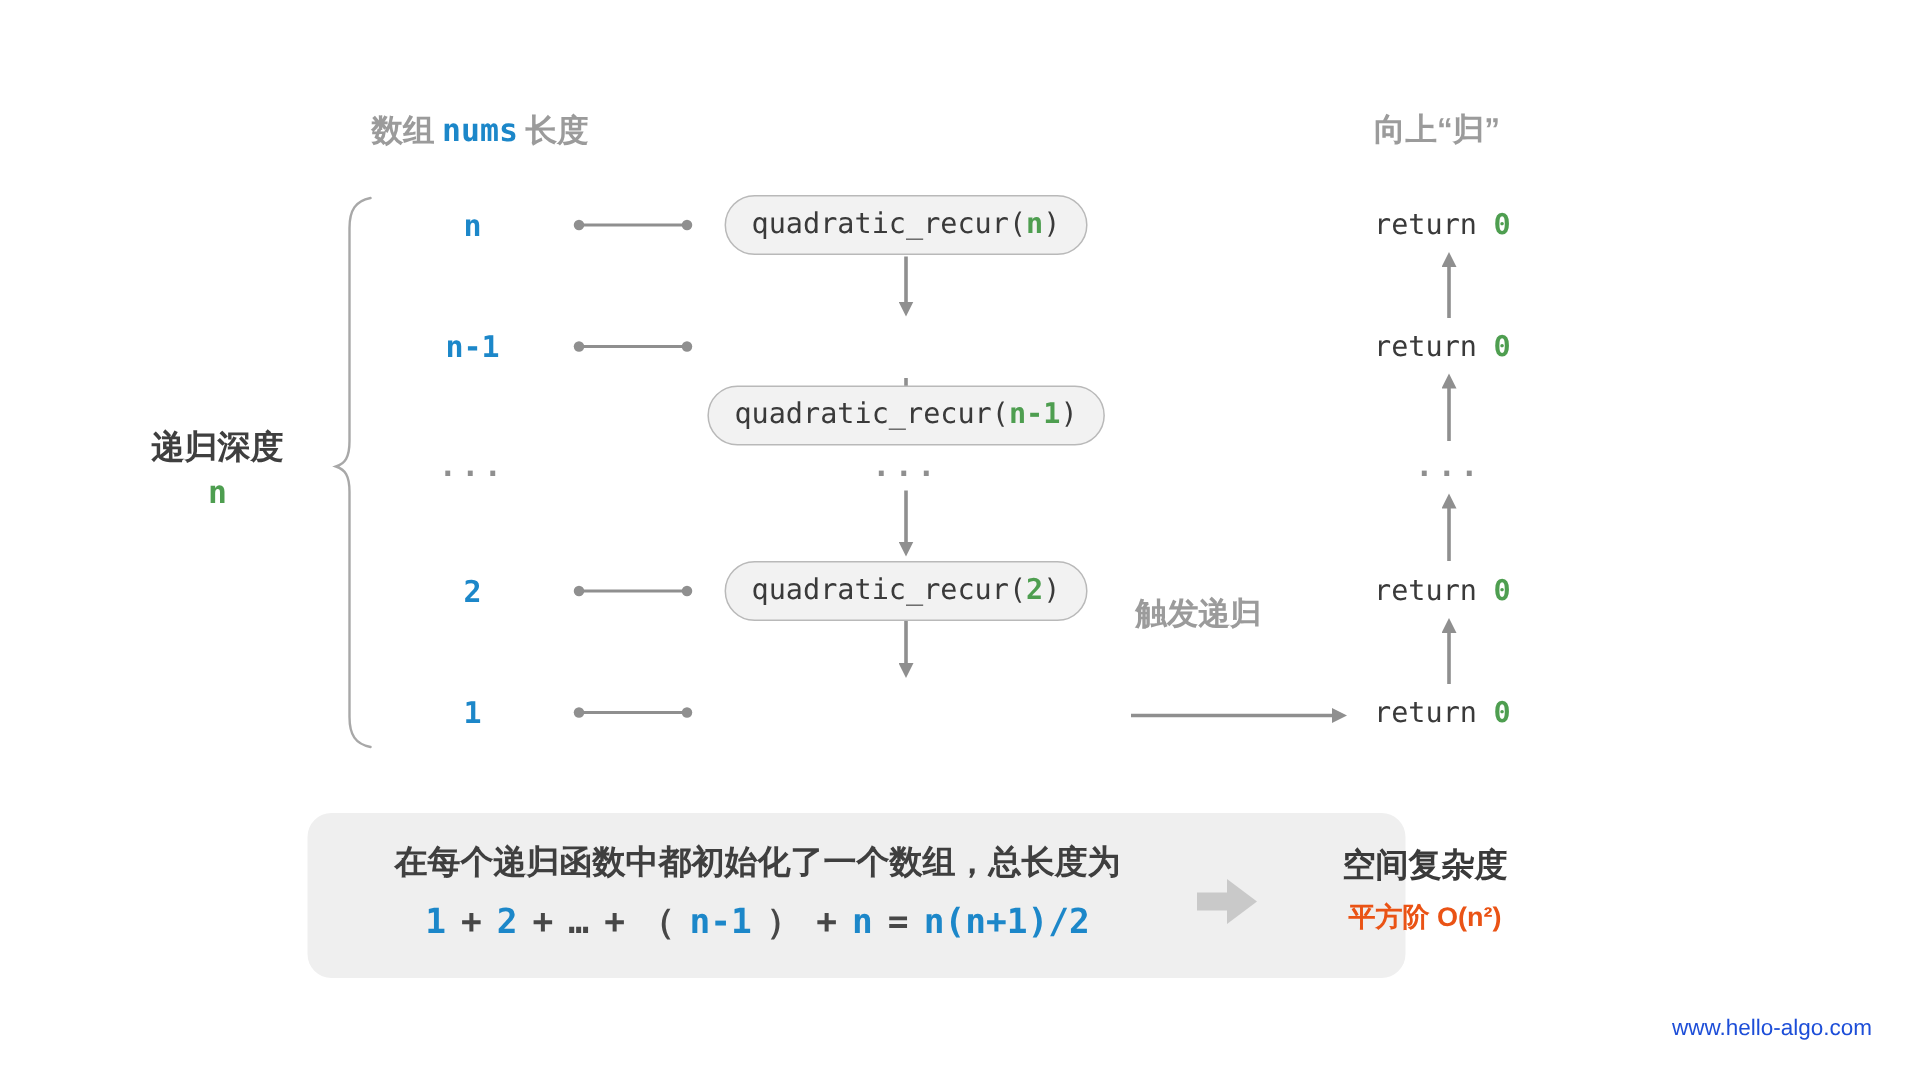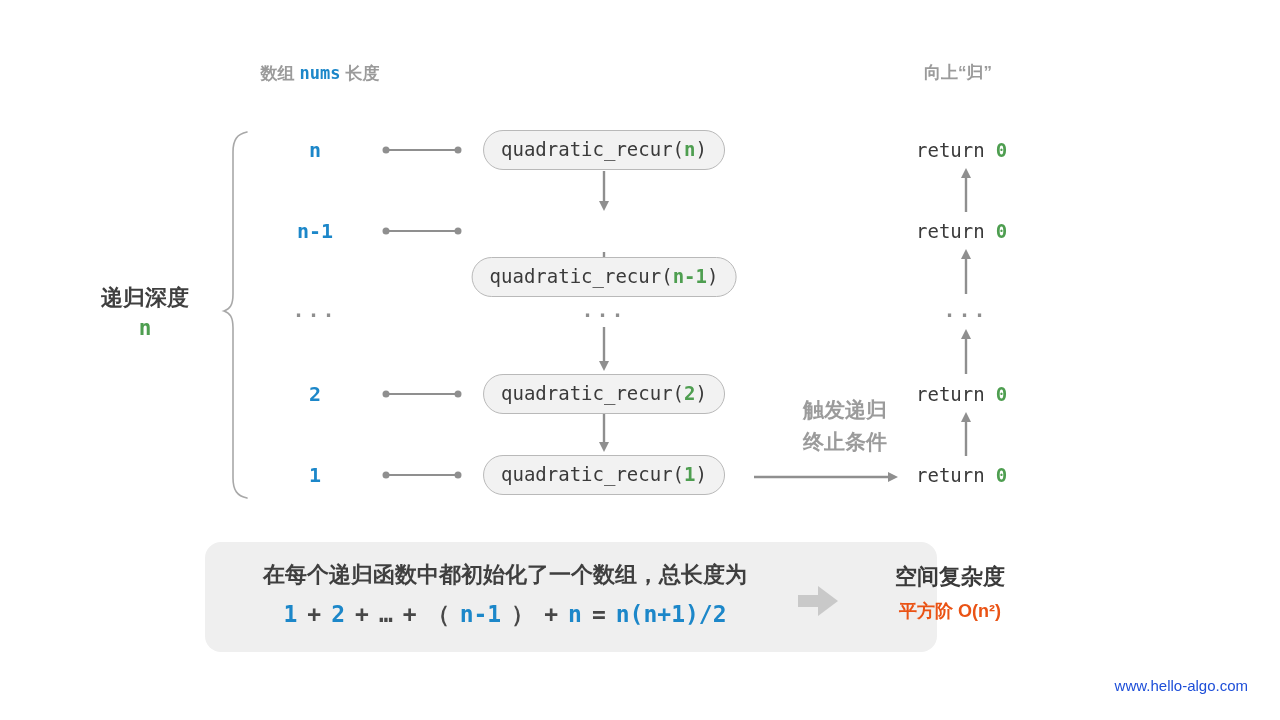--- a/index.html
+++ b/index.html
@@ -4,22 +4,22 @@
 <style>
   html,body{margin:0;padding:0;background:#fff;}
   .canvas{position:relative;width:1280px;height:720px;background:#ffffff;overflow:hidden;
           font-family:"Liberation Sans","DejaVu Sans",sans-serif;}
   .overlay{position:absolute;left:0;top:0;pointer-events:none;}
   .conn line{stroke:#8f8f8f;stroke-width:2;}
   .conn circle{fill:#8f8f8f;}
   .arrow line{stroke:#8f8f8f;stroke-width:2.4;}
   .brace{stroke:#a8a8a8;stroke-width:1.6;fill:none;stroke-linecap:round;}
 
-  .hdr{position:absolute;top:58px;height:30px;line-height:30px;text-align:center;
-       font-size:17px;font-weight:bold;color:#9b9b9b;white-space:nowrap;}
+  .hdr{position:absolute;top:72px;height:30px;line-height:30px;text-align:center;
+       font-size:21px;font-weight:bold;color:#9b9b9b;white-space:nowrap;}
   .hdr-left{left:212px;width:216px;}
   .hdr-mid{left:498px;width:200px;}
   .hdr-right{left:858px;width:200px;}
   .hdr .code{font-family:"DejaVu Sans Mono",monospace;color:#1c87c9;margin:0 5px;}
 
   .depth-title{position:absolute;left:45px;top:283px;width:200px;text-align:center;
                font-size:22px;font-weight:600;color:#3f3f3f;}
   .depth-value{position:absolute;left:45px;top:316px;width:200px;text-align:center;
                font-family:"DejaVu Sans Mono",monospace;font-size:21px;font-weight:bold;color:#4e9e50;}
 
@@ -37,21 +37,21 @@
 
   .ret{position:absolute;left:916px;height:28px;line-height:28px;white-space:nowrap;
        font-family:"DejaVu Sans Mono",monospace;font-size:19px;color:#3a3a3a;}
   .ret .zero{color:#4e9e50;font-weight:bold;margin-left:11px;}
   .ret-ellip{position:absolute;left:906px;width:120px;height:28px;line-height:28px;text-align:center;
              font-family:"DejaVu Sans Mono",monospace;font-size:20px;font-weight:bold;}
 
   .pos-r1{top:136px;} .pos-r2{top:217px;} .pos-r3{top:296px;} .pos-r4{top:380px;} .pos-r5{top:461px;}
   .callbox.pos-r1{top:130px;} .callbox.pos-r2{top:211px;margin-top:46px;} .callbox.pos-r4{top:374px;} .callbox.pos-r5{top:455px;}
 
-  .trigger{position:absolute;left:757px;top:394px;width:130px;text-align:right;
+  .trigger{position:absolute;left:757px;top:394px;width:130px;text-align:left;
            font-size:21px;font-weight:bold;color:#9b9b9b;line-height:32px;}
 
   .summary{position:absolute;left:205px;top:542px;width:732px;height:110px;
            background:#efefef;border-radius:16px;}
   .sum-line1{position:absolute;left:10px;top:18px;width:580px;text-align:center;
              font-size:22px;font-weight:600;color:#3f3f3f;white-space:nowrap;}
   .sum-eq{position:absolute;left:10px;top:57px;width:580px;text-align:center;
           font-family:"DejaVu Sans Mono",monospace;font-size:23px;font-weight:bold;white-space:nowrap;}
   .sum-eq span{margin:0 5px;}
   .eq-blue{color:#1c87c9;} .eq-dark{color:#474747;}
@@ -131,26 +131,24 @@
 
   <div class="depth ellip pos-r3">...</div>
   <div class="mid-ellip ellip pos-r3">...</div>
   <div class="ret-ellip ellip pos-r3">...</div>
 
   <div class="depth pos-r4">2</div>
   <div class="callbox pos-r4"><span>quadratic_recur(</span><span class="arg">2</span><span>)</span></div>
   <div class="ret pos-r4"><span>return</span><span class="zero">0</span></div>
 
   <div class="depth pos-r5">1</div>
-  <div class="callbox pos-r5"><span>quadratic_recur(</span><span class="arg">1</span><span>)</span></div>
   <div class="ret pos-r5"><span>return</span><span class="zero">0</span></div>
 
   <div class="trigger">
     <div>触发递归</div>
-    <div>终止条件</div>
   </div>
 
   <div class="summary">
     <div class="sum-line1">在每个递归函数中都初始化了一个数组，总长度为</div>
     <div class="sum-eq">
       <span class="eq-blue">1</span><span class="eq-dark">+</span><span class="eq-blue">2</span><span class="eq-dark">+</span><span class="eq-dark">…</span><span class="eq-dark">+</span><span class="eq-dark">（</span><span class="eq-blue">n-1</span><span class="eq-dark">）</span><span class="eq-dark">+</span><span class="eq-blue">n</span><span class="eq-dark">=</span><span class="eq-blue">n(n+1)/2</span>
     </div>
     <svg class="block-arrow" width="40" height="30">
       <polygon points="0,9 20,9 20,0 40,15 20,30 20,21 0,21" fill="#c9c9c9"></polygon>
     </svg>

